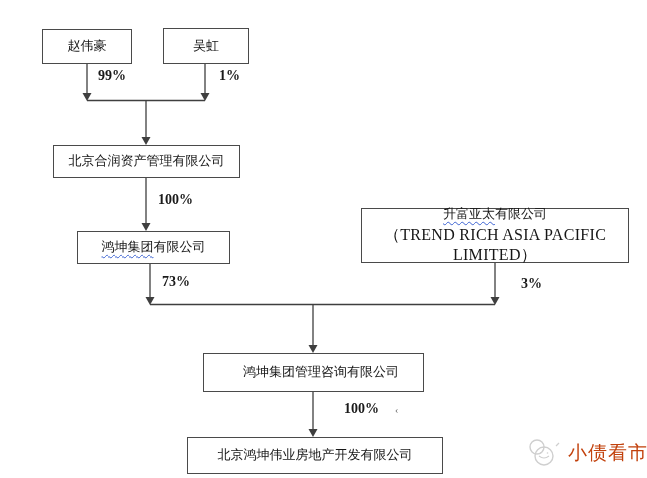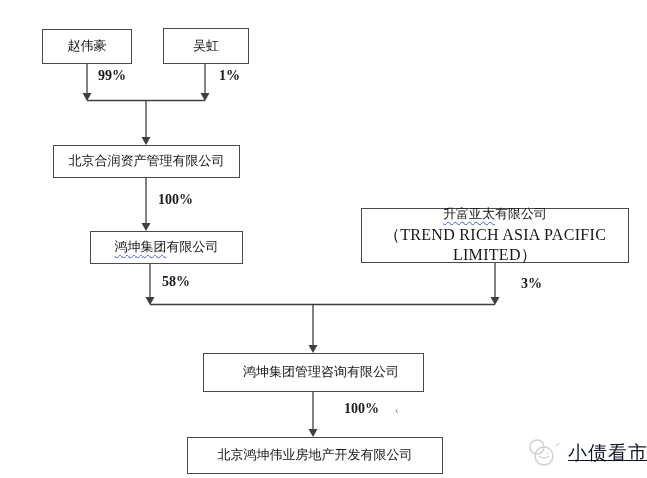--- a/index.html
+++ b/index.html
@@ -46,24 +46,23 @@
   }
   #connectors{position:absolute;left:0;top:0;}
   .watermark{
     position:absolute;
     left:526px;top:437px;
     display:flex;align-items:center;gap:6px;
   }
   .watermark-text{
     font-family:"Liberation Sans","DejaVu Sans",sans-serif;
     font-size:19px;
-    color:#0f172a;
+    color:#c2410c;
     letter-spacing:1px;
     white-space:nowrap;
-    text-decoration:underline;
   }
 </style>
 </head>
 <body>
 
 <div id="canvas">
 
   <svg id="connectors" width="647" height="478" viewBox="0 0 647 478">
     <g stroke="#3f3f3f" stroke-width="1.3" fill="none">
 
@@ -104,41 +103,41 @@
   </div>
 
   <div class="node" style="left:163px;top:28px;width:86px;height:36px;">
     <span>吴虹</span>
   </div>
 
   <div class="node" style="left:53px;top:145px;width:187px;height:33px;">
     <span>北京合润资产管理有限公司</span>
   </div>
 
-  <div class="node" style="left:90px;top:231px;width:153px;height:33px;">
+  <div class="node" style="left:77px;top:231px;width:153px;height:33px;">
     <span><span class="wavy">鸿坤集团</span><span>有限公司</span></span>
   </div>
 
   <div class="node two-line" style="left:361px;top:208px;width:268px;height:55px;">
     <span><span class="wavy">升富亚太</span><span>有限公司</span></span>
     <span class="en-line">（TREND RICH ASIA PACIFIC LIMITED）</span>
   </div>
 
   <div class="node" style="left:203px;top:353px;width:221px;height:39px;padding-left:15px;">
     <span>鸿坤集团管理咨询有限公司</span>
   </div>
 
   <div class="node" style="left:187px;top:437px;width:256px;height:37px;">
     <span>北京鸿坤伟业房地产开发有限公司</span>
   </div>
 
   <div class="pct" style="left:98px;top:68px;">99%</div>
   <div class="pct" style="left:219px;top:68px;">1%</div>
   <div class="pct" style="left:158px;top:192px;">100%</div>
-  <div class="pct" style="left:162px;top:274px;">58%</div>
+  <div class="pct" style="left:162px;top:274px;">73%</div>
   <div class="pct" style="left:521px;top:276px;">3%</div>
   <div class="pct" style="left:344px;top:401px;">100%</div>
   <div class="tick" style="left:395px;top:404px;">‹</div>
 
   <div class="watermark">
     <svg width="36" height="32" viewBox="0 0 36 32">
       <g fill="none" stroke="#cfcfcf" stroke-width="1.4">
         <circle cx="11" cy="10" r="7"></circle>
         <circle cx="18" cy="19" r="9"></circle>
         <path d="M13 19 q5 4 10 0" stroke-width="1.1"></path>

